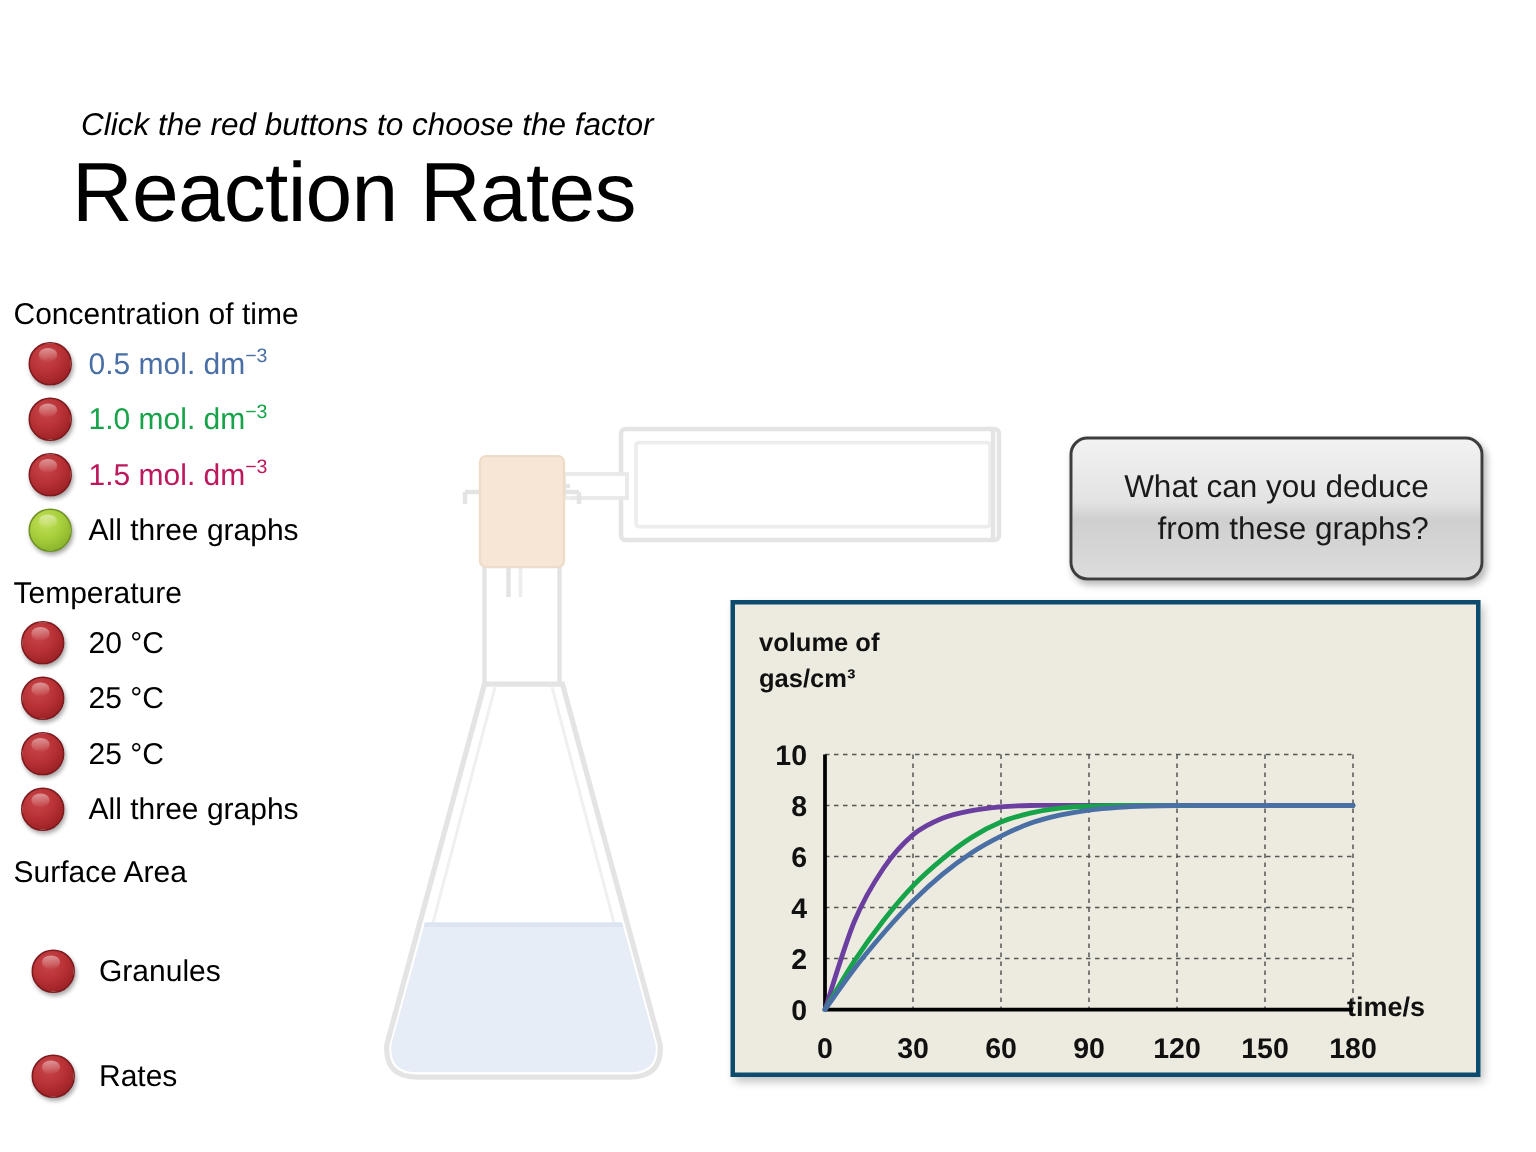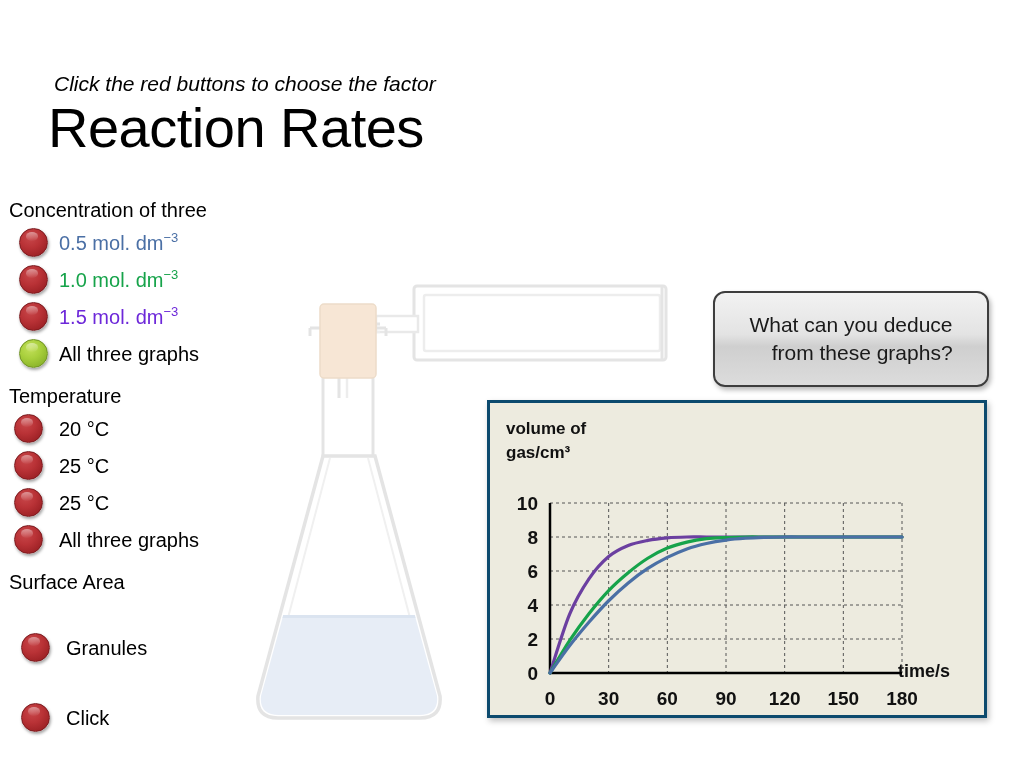--- a/index.html
+++ b/index.html
@@ -170,35 +170,35 @@
 <body>
 
 <div id="title-block">
   <div id="page-subtitle">Click the red buttons to choose the factor</div>
   <div id="page-title">Reaction Rates</div>
 </div>
 
 <div id="menu">
 
   <div class="section sec-conc">
-    <div class="section-heading">Concentration of three</div>
+    <div class="section-heading">Concentration of time</div>
 
     <div class="option-row">
       <span class="bullet red"></span>
       <span class="option-label" style="color:#4a6fa5;"><span>0.5 mol. dm</span><span class="sup">−3</span></span>
     </div>
 
     <div class="option-row">
       <span class="bullet red"></span>
       <span class="option-label" style="color:#16a34a;"><span>1.0 mol. dm</span><span class="sup">−3</span></span>
     </div>
 
     <div class="option-row">
       <span class="bullet red"></span>
-      <span class="option-label" style="color:#6d28d9;"><span>1.5 mol. dm</span><span class="sup">−3</span></span>
+      <span class="option-label" style="color:#be185d;"><span>1.5 mol. dm</span><span class="sup">−3</span></span>
     </div>
 
     <div class="option-row">
       <span class="bullet green"></span>
       <span class="option-label" style="color:#000;"><span>All three graphs</span></span>
     </div>
   </div>
 
   <div class="section sec-temp" style="margin-top:10px;">
     <div class="section-heading">Temperature</div>
@@ -223,21 +223,21 @@
 
   <div class="section sec-area" style="margin-top:10px;">
     <div class="section-heading">Surface Area</div>
 
     <div class="option-row">
       <span class="bullet red"></span>
       <span class="option-label">Granules</span>
     </div>
     <div class="option-row">
       <span class="bullet red"></span>
-      <span class="option-label">Click</span>
+      <span class="option-label">Rates</span>
     </div>
     <div class="option-row">
       <span class="bullet red"></span>
       <span class="option-label">Both graphs</span>
     </div>
   </div>
 </div>
 
 <div id="apparatus">
   <svg width="430" height="450" viewBox="0 0 430 450">

